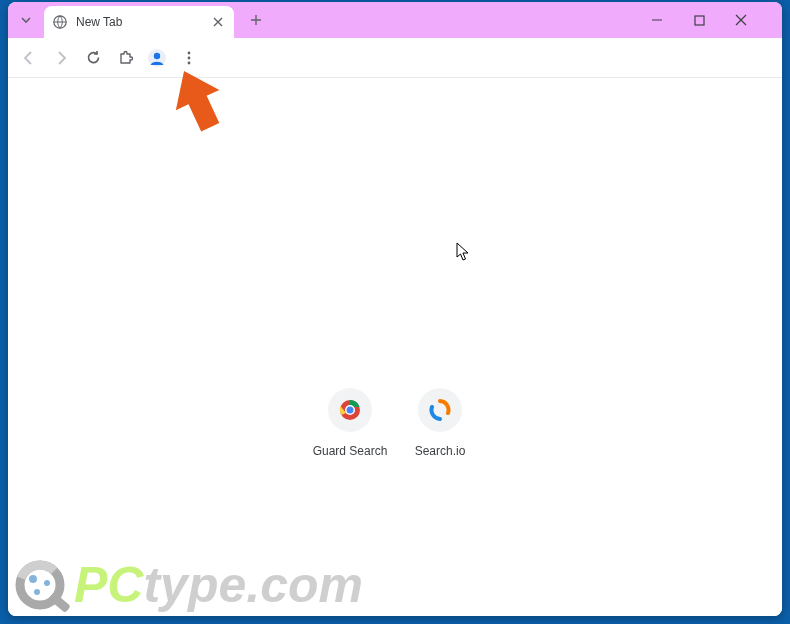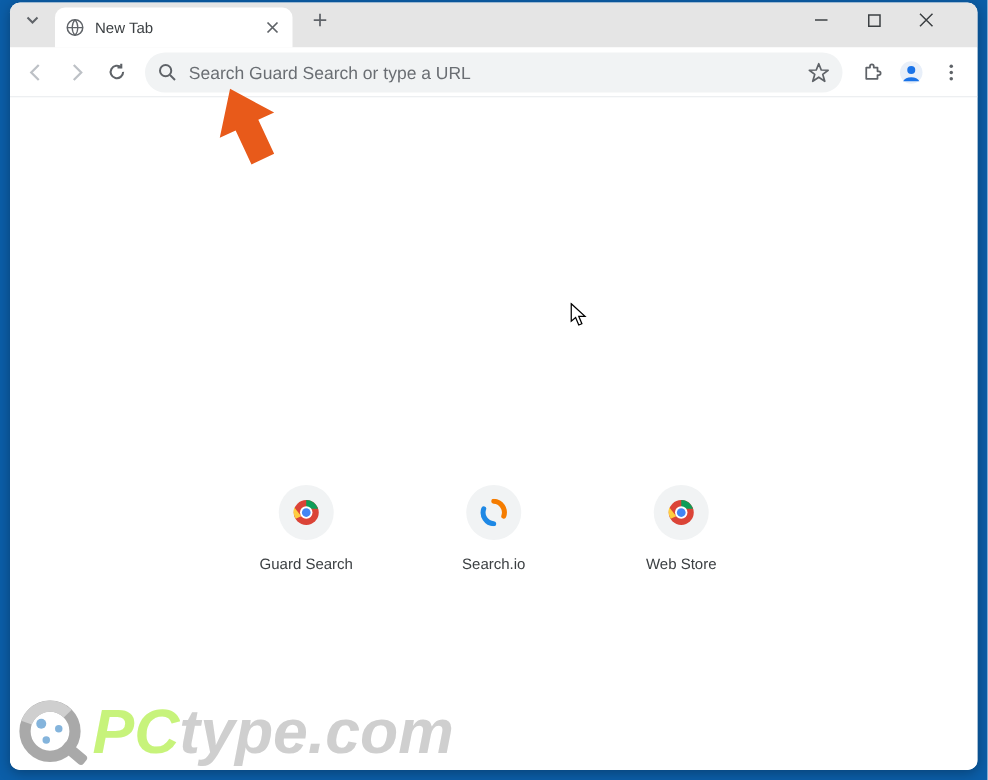--- a/index.html
+++ b/index.html
@@ -19,22 +19,23 @@
   bottom: 8px;
   background: #fff;
   border-radius: 8px;
   overflow: hidden;
   display: flex;
   flex-direction: column;
   box-shadow: 0 2px 10px rgba(0,0,0,0.3);
 }
 .titlebar {
   height: 36px;
-  background: #e5e5e5;
-  display: flex;
+  background: #f0abfc;
+  display: flex;
+  align-items: center;
   padding: 0 20px 0 4px;
 }
 .tab-drop {
   width: 28px;
   height: 28px;
   display: flex;
   align-items: center;
   justify-content: center;
   border-radius: 6px;
 }
@@ -135,21 +136,20 @@
   flex: 1;
   background: #fff;
   position: relative;
 }
 .shortcuts {
   position: absolute;
   left: 50%;
   top: 310px;
   transform: translateX(-50%);
   display: flex;
-  gap: 60px;
 }
 .shortcut {
   display: flex;
   flex-direction: column;
   align-items: center;
   width: 90px;
 }
 .shortcut .circle {
   width: 44px;
   height: 44px;
@@ -267,34 +267,20 @@
           <path d="M7 3 L13 9 L7 15" fill="none" stroke="currentColor" stroke-width="1.8"></path>
         </svg>
     </div>
     <div class="tbtn">
       <svg width="17" height="17" viewBox="0 0 17 17">
           <path d="M13.5 8.5 A5 5 0 1 1 12 5" fill="none" stroke="#5f6368" stroke-width="1.7"></path>
           <path d="M12 2 L12 5 L9 5" fill="none" stroke="#5f6368" stroke-width="1.7"></path>
         </svg>
     </div>
 
-    <div class="omnibox">
-      <span class="sicon">
-        <svg width="15" height="15" viewBox="0 0 15 15">
-            <circle cx="6.5" cy="6.5" r="4.5" fill="none" stroke="#5f6368" stroke-width="1.6"></circle>
-            <path d="M10 10 L14 14" stroke="#5f6368" stroke-width="1.6"></path>
-          </svg>
-      </span>
-      <input placeholder="Search Guard Search or type a URL" style="">
-      <span class="star">
-        <svg width="18" height="18" viewBox="0 0 18 18">
-            <path d="M9 2 L11 7 L16.5 7.2 L12.2 10.5 L13.8 16 L9 12.8 L4.2 16 L5.8 10.5 L1.5 7.2 L7 7 Z" fill="none" stroke="#5f6368" stroke-width="1.4" stroke-linejoin="round"></path>
-          </svg>
-      </span>
-    </div>
 
     <div class="tbtn">
       <svg width="17" height="17" viewBox="0 0 17 17">
           <path d="M4 5 h3 v-1 a1.5 1.5 0 0 1 3 0 v1 h3 v3 h1 a1.5 1.5 0 0 1 0 3 h-1 v3 h-9 v-9 z" fill="none" stroke="#5f6368" stroke-width="1.4" stroke-linejoin="round"></path>
         </svg>
     </div>
     <div class="tbtn">
       <div class="avatar-circle">
         <svg width="20" height="20" viewBox="0 0 20 20">
             <circle cx="10" cy="10" r="9" fill="#e8eff9"></circle>
@@ -328,32 +314,20 @@
         <div class="label">Guard Search</div>
       </div>
       <div class="shortcut">
         <div class="circle">
           <svg width="22" height="22" viewBox="0 0 22 22">
             <path d="M11 2 A9 9 0 0 1 19 14" fill="none" stroke="#f57c00" stroke-width="4" stroke-linecap="round"></path>
             <path d="M11 20 A9 9 0 0 1 3 8" fill="none" stroke="#1e88e5" stroke-width="4" stroke-linecap="round"></path>
           </svg>
         </div>
         <div class="label">Search.io</div>
-      </div>
-      <div class="shortcut">
-        <div class="circle">
-          <svg width="22" height="22" viewBox="0 0 22 22">
-            <circle cx="11" cy="11" r="10" fill="#db4437"></circle>
-            <path d="M11 1 A10 10 0 0 1 20.5 8 L11 8 Z" fill="#0f9d58"></path>
-            <path d="M2.5 16 A10 10 0 0 1 1.5 7 L7 14 Z" fill="#ffcd40"></path>
-            <circle cx="11" cy="11" r="5" fill="#fff"></circle>
-            <circle cx="11" cy="11" r="3.5" fill="#4285f4"></circle>
-          </svg>
-        </div>
-        <div class="label">Web Store</div>
       </div>
     </div>
 
     <svg class="cursor-arrow" width="16" height="20" viewBox="0 0 16 20">
       <path d="M1 1 L1 15 L4.5 12 L7 18 L9.5 17 L7 11 L12 11 Z" fill="#fff" stroke="#000" stroke-width="1"></path>
     </svg>
 
   </div>
 </div>
 

